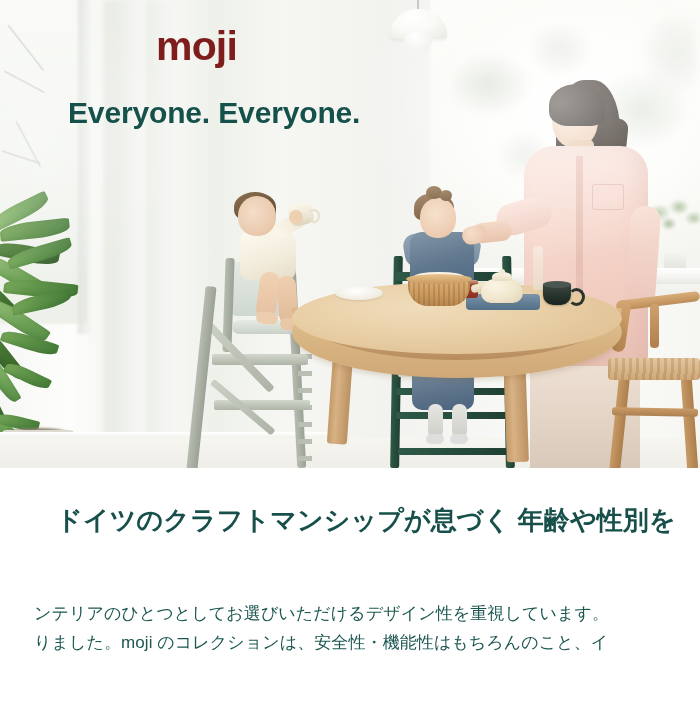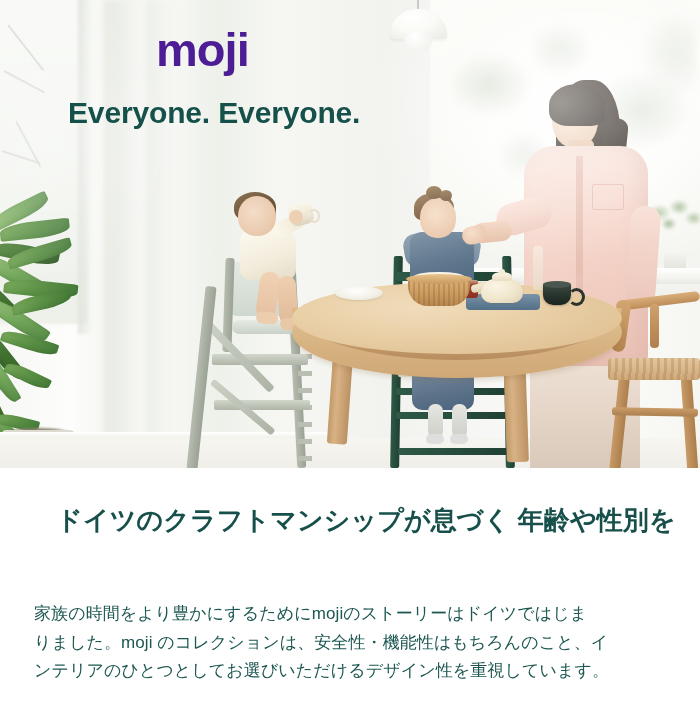--- a/index.html
+++ b/index.html
@@ -633,24 +633,24 @@
     background:
       radial-gradient(ellipse 280px 220px at 80% 22%, rgba(255,255,255,0.55) 0%, rgba(255,255,255,0) 72%),
       radial-gradient(ellipse 180px 200px at 6% 30%, rgba(255,255,255,0.35) 0%, rgba(255,255,255,0) 75%);
     pointer-events: none;
   }
 
   
   .logo {
     position: absolute;
     left: 156px; top: 26px;
-    font-size: 47px;
+    font-size: 41px;
     font-weight: 700;
     letter-spacing: -0.02em;
-    color: #4c1d95;
+    color: #7f1d1d;
     line-height: 1;
   }
   .tagline {
     position: absolute;
     left: 68px; top: 98px;
     font-size: 30px;
     font-weight: 700;
     letter-spacing: -0.005em;
     color: #15504a;
     line-height: 1;
@@ -841,20 +841,19 @@
     <div class="tagline">Everyone. Everyone.</div>
   </div>
 
   <div class="content">
 
     <div class="headline">
       <span class="ln">ドイツのクラフトマンシップが息づく 年齢や性別を</span>
     </div>
 
     <div class="body-copy">
-      <span class="ln">家族の時間をより豊かにするためにmojiのストーリーはドイツではじま</span>
+      <span class="ln">ンテリアのひとつとしてお選びいただけるデザイン性を重視しています。</span>
       <span class="ln">りました。moji のコレクションは、安全性・機能性はもちろんのこと、イ</span>
-      <span class="ln">ンテリアのひとつとしてお選びいただけるデザイン性を重視しています。</span>
     </div>
 
   </div>
 
 </div>
 
 </body></html>

